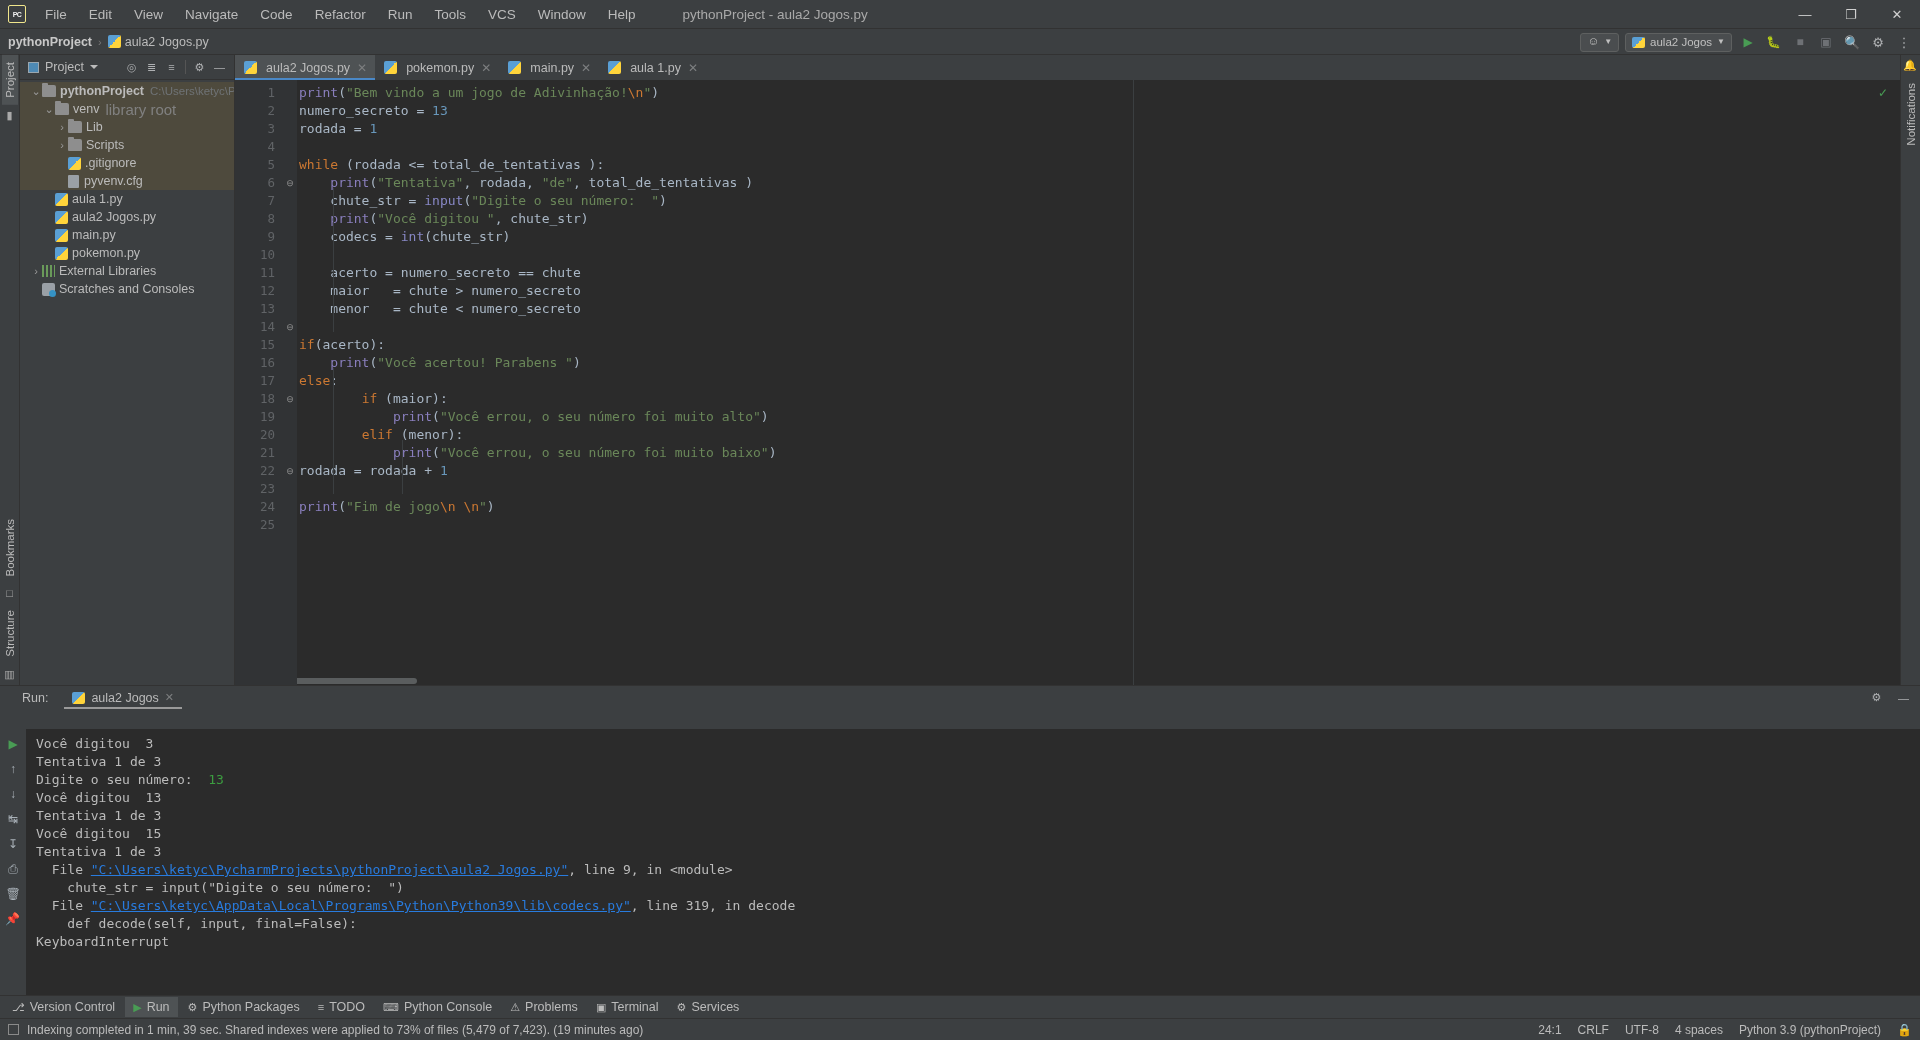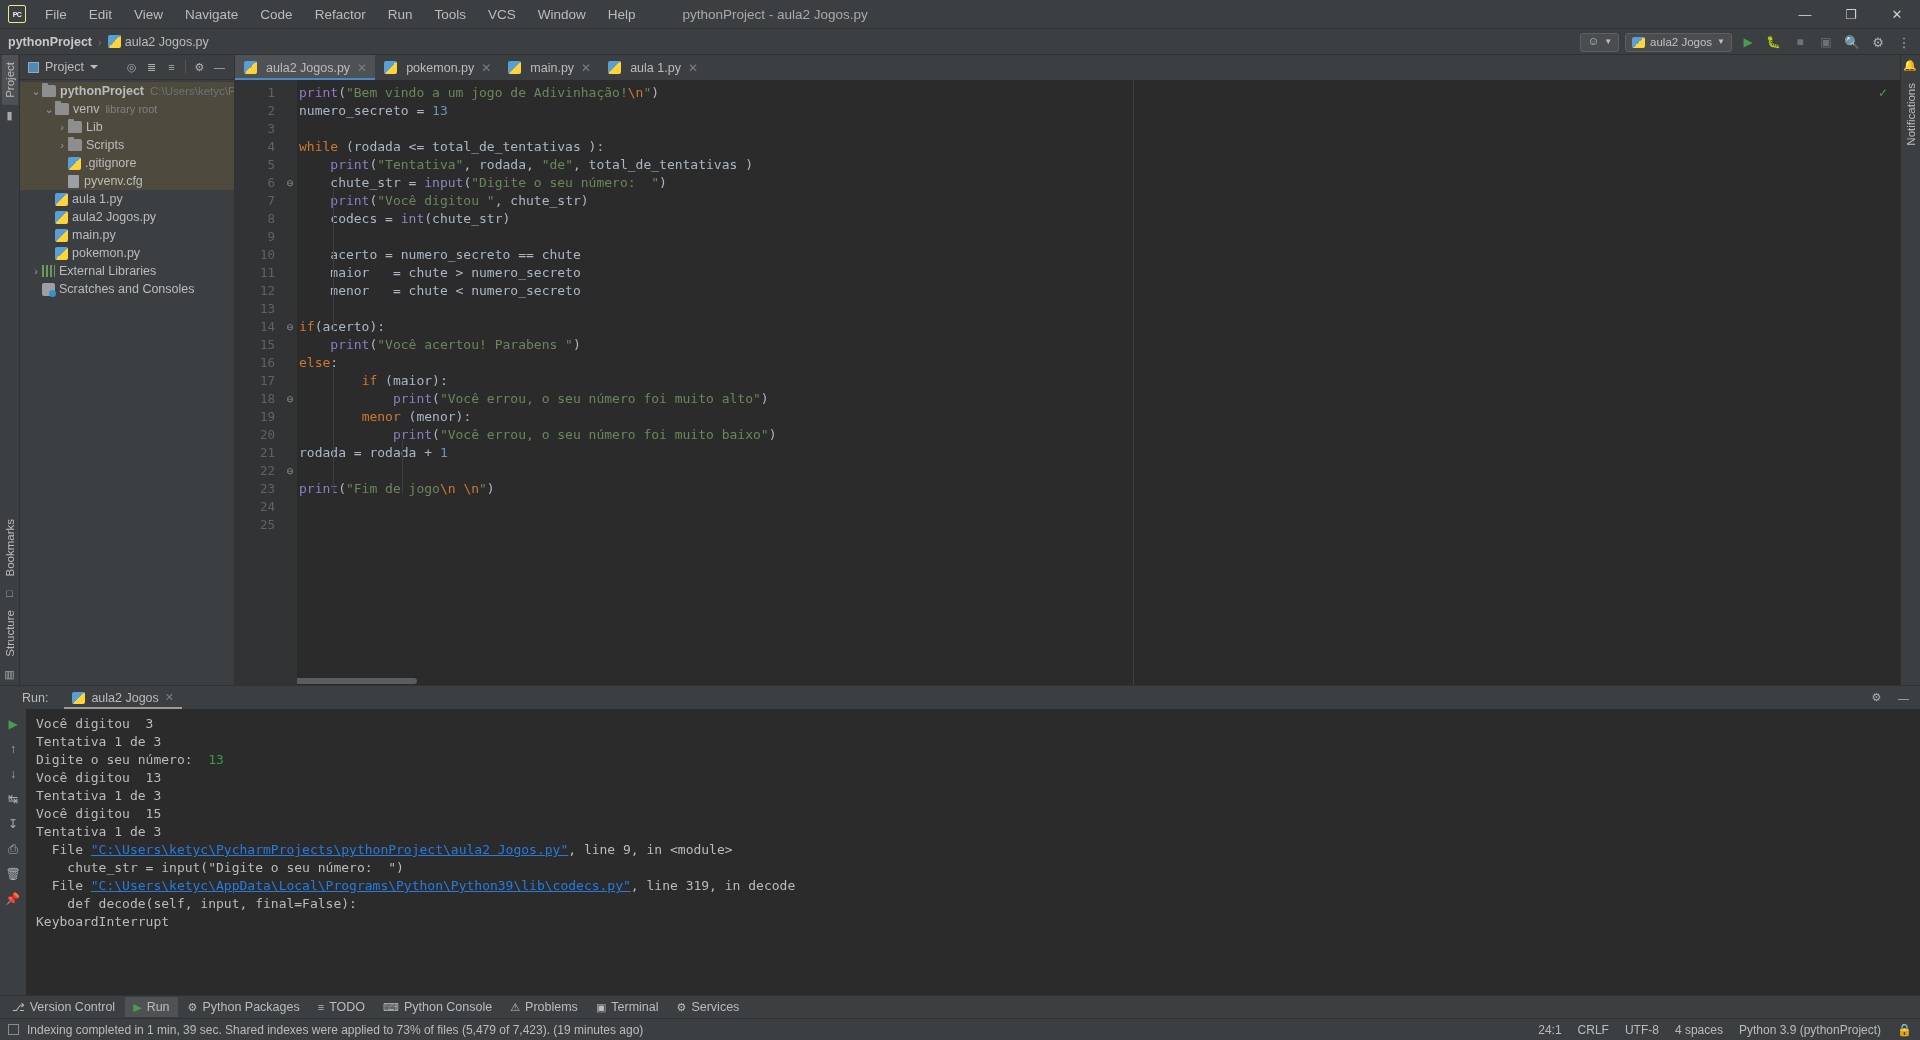--- a/index.html
+++ b/index.html
@@ -98,21 +98,21 @@
     background:linear-gradient(135deg,#5a9fd4 0 50%, #ffd43b 50% 100%);
   }
   .cfgicon { width:11px;height:13px;flex:0 0 11px;margin-right:5px;background:#9aa0a6;border-radius:1px; }
   .libicon { width:13px;height:12px;flex:0 0 13px;margin-right:4px;
      background:repeating-linear-gradient(90deg,#6a9a5a 0 2px,transparent 2px 4px); }
   .scicon { width:13px;height:13px;flex:0 0 13px;margin-right:4px;background:#9aa0a6;border-radius:2px;position:relative;}
   .scicon:after{content:'';position:absolute;right:-1px;bottom:-1px;width:7px;height:7px;border-radius:50%;background:#3592c4;}
   .tname { color:#bbbbbb; }
   .tname.bold { font-weight:bold; }
   .tpath { color:#6f7376; margin-left:6px; font-size:11.5px; }
-  .thint { color:#808080; margin-left:6px; font-size:11px; }
+  .thint { color:#808080; margin-left:6px; font-size:15px; }
 
   
   .editor-col { flex:1 1 auto; display:flex; flex-direction:column; min-width:0; }
   .tabbar { height:25px; background:#3c3f41; display:flex; align-items:flex-end; flex:0 0 25px; }
   .etab {
     height:25px; display:flex; align-items:center; gap:5px; padding:0 8px 0 9px;
     font-size:12.5px; color:#bbbbbb; position:relative; max-width:200px;
   }
   .etab.active { background:#4e5254; }
   .etab.active:after { content:''; position:absolute; left:0; right:0; bottom:0; height:2px; background:#4a88c7; }
@@ -137,21 +137,21 @@
   .f  { color:#8a7fbe; }        
   .b  { color:#8888c6; }        
   .e  { color:#cc7832; }        
   .p  { color:#a9b7c6; }        
   .indent-guide { position:absolute; top:0; bottom:0; width:1px; background:#3b3f41; }
   .right-margin { position:absolute; top:0; bottom:0; width:1px; background:#3b3f41; }
   .editor-scroll-thumb { position:absolute; left:0; bottom:1px; height:6px; background:#5a5d5e; border-radius:3px; }
   .insp-ok { position:absolute; right:12px; top:6px; color:#499c54; font-size:12px; }
 
   
-  .run-panel { height:310px; flex:0 0 310px; display:flex; flex-direction:column; background:#3c3f41; border-top:1px solid #323232; }
+  .run-panel { height:310px; flex:0 0 310px; display:flex; flex-direction:column; background:#3c3f41; border-top:1px solid #323232;gap:20px; }
   .run-head { height:23px; flex:0 0 23px; display:flex; align-items:center; padding-left:22px; position:relative; }
   .run-label { font-size:12.5px; color:#bbbbbb; margin-right:16px; }
   .run-tab {
     height:23px; display:flex; align-items:center; gap:6px; padding:0 8px; font-size:12.5px;
     color:#bbbbbb; position:relative;
   }
   .run-tab:after { content:''; position:absolute; left:0; right:0; bottom:0; height:2px; background:#9a9a9a; }
   .run-head-right { position:absolute; right:8px; top:0; height:23px; display:flex; align-items:center; gap:10px; }
   .run-body { flex:1 1 auto; display:flex; min-height:0; }
   .run-toolbar {
@@ -418,37 +418,38 @@
             <div class="fmark"></div>
           </div>
         <div class="code-area" id="codearea">
           <div class="indent-guide" style="left:36px;top:108px;height:144px;"></div>
           <div class="indent-guide" style="left:36px;top:288px;height:126px;"></div>
           <div class="indent-guide" style="left:105px;top:360px;height:54px;"></div>
           <div class="right-margin" style="left:836px;"></div>
           <div class="editor-scroll-thumb" style="width:170px;left:-50px;"></div>
         <div class="cline"><span class="f">print</span><span class="p">(</span><span class="s">"Bem vindo a um jogo de Adivinhação!</span><span class="e">\n</span><span class="s">"</span><span class="p">)</span></div>
             <div class="cline"><span class="p">numero_secreto = </span><span class="n">13</span></div>
+            <div class="cline"><span class="p">rodada = </span><span class="n">1</span></div>
             <div class="cline">&nbsp;</div>
             <div class="cline"><span class="k">while</span><span class="p"> (rodada &lt;= total_de_tentativas ):</span></div>
             <div class="cline"><span class="p">    </span><span class="f">print</span><span class="p">(</span><span class="s">"Tentativa"</span><span class="p">, rodada, </span><span class="s">"de"</span><span class="p">, total_de_tentativas )</span></div>
             <div class="cline"><span class="p">    chute_str = </span><span class="b">input</span><span class="p">(</span><span class="s">"Digite o seu número:  "</span><span class="p">)</span></div>
             <div class="cline"><span class="p">    </span><span class="f">print</span><span class="p">(</span><span class="s">"Você digitou "</span><span class="p">, chute_str)</span></div>
             <div class="cline"><span class="p">    codecs = </span><span class="b">int</span><span class="p">(chute_str)</span></div>
             <div class="cline">&nbsp;</div>
             <div class="cline"><span class="p">    acerto = numero_secreto == chute</span></div>
             <div class="cline"><span class="p">    maior   = chute &gt; numero_secreto</span></div>
             <div class="cline"><span class="p">    menor   = chute &lt; numero_secreto</span></div>
             <div class="cline">&nbsp;</div>
             <div class="cline"><span class="k">if</span><span class="p">(acerto):</span></div>
             <div class="cline"><span class="p">    </span><span class="f">print</span><span class="p">(</span><span class="s">"Você acertou! Parabens "</span><span class="p">)</span></div>
             <div class="cline"><span class="k">else</span><span class="p">:</span></div>
             <div class="cline"><span class="p">        </span><span class="k">if</span><span class="p"> (maior):</span></div>
             <div class="cline"><span class="p">            </span><span class="f">print</span><span class="p">(</span><span class="s">"Você errou, o seu número foi muito alto"</span><span class="p">)</span></div>
-            <div class="cline"><span class="p">        </span><span class="k">menor</span><span class="p"> (menor):</span></div>
+            <div class="cline"><span class="p">        </span><span class="k">elif</span><span class="p"> (menor):</span></div>
             <div class="cline"><span class="p">            </span><span class="f">print</span><span class="p">(</span><span class="s">"Você errou, o seu número foi muito baixo"</span><span class="p">)</span></div>
             <div class="cline"><span class="p">rodada = rodada + </span><span class="n">1</span></div>
             <div class="cline">&nbsp;</div>
             <div class="cline"><span class="f">print</span><span class="p">(</span><span class="s">"Fim de jogo</span><span class="e">\n</span><span class="s"> </span><span class="e">\n</span><span class="s">"</span><span class="p">)</span></div>
           </div>
         <div class="insp-ok">✓</div>
       </div>
     </div>
 
     <div class="right-strip">

